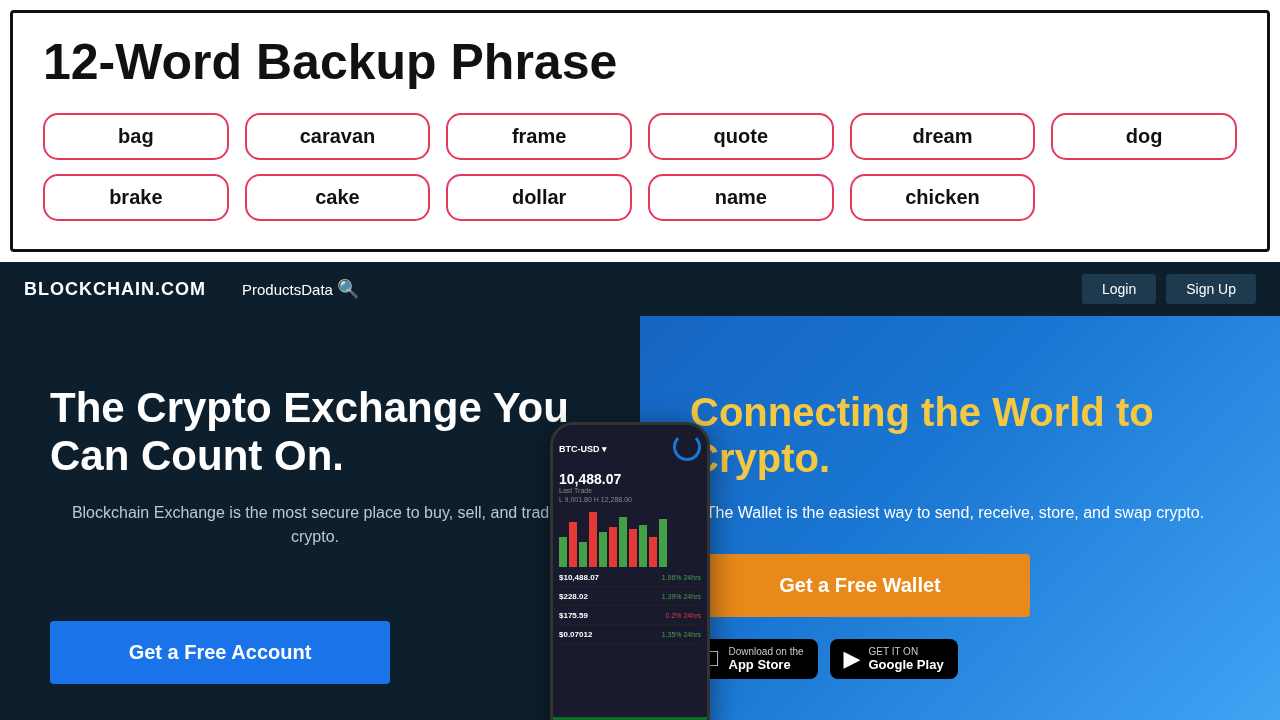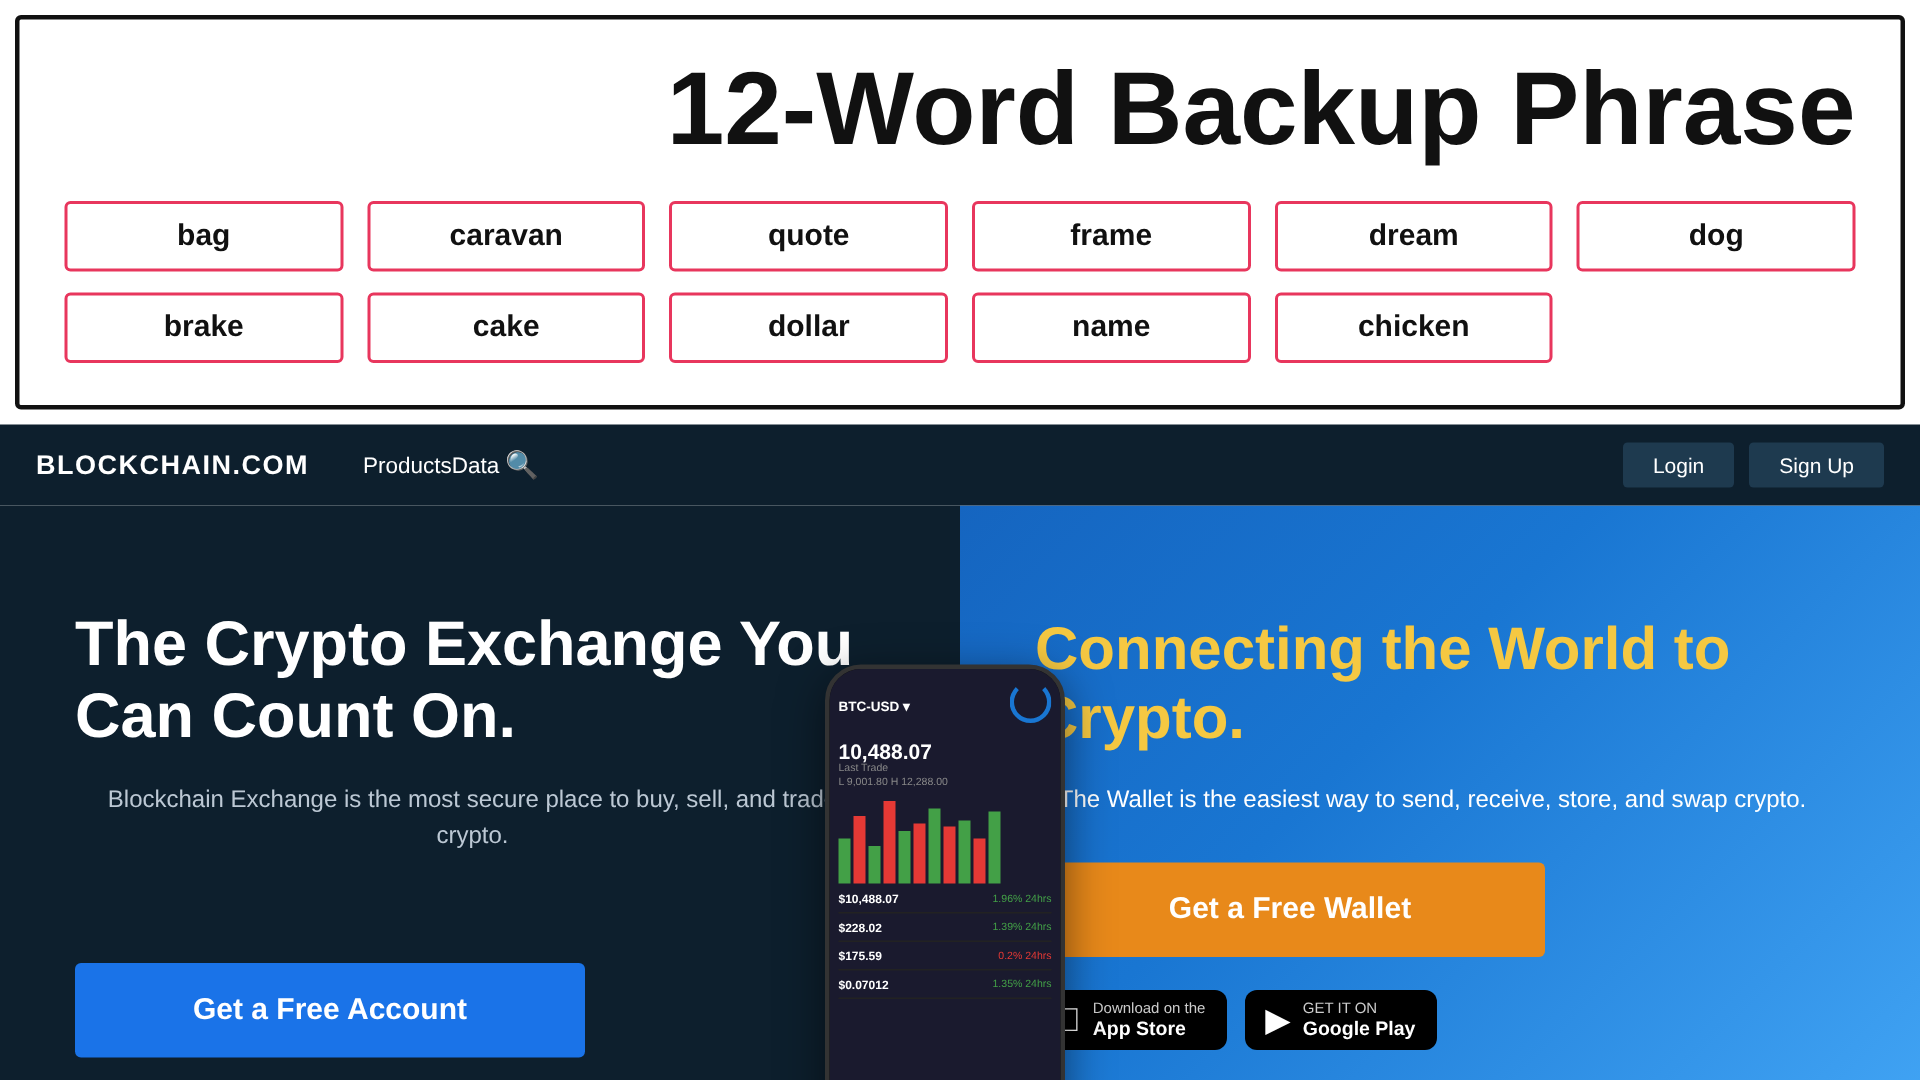--- a/index.html
+++ b/index.html
@@ -7,41 +7,41 @@
 
     
     .backup-section {
       background: #fff;
       border: 3px solid #111;
       margin: 10px;
       padding: 20px 30px 28px;
       border-radius: 4px;
     }
     .backup-title {
-      font-size: 69px;
-      font-weight: 700;
-      text-align: right;
+      font-size: 50px;
+      font-weight: 700;
+      text-align: left;
       color: #111;
       margin-bottom: 22px;
       font-family: Arial, sans-serif;
     }
     .word-grid {
       display: grid;
       grid-template-columns: repeat(6, 1fr);
       gap: 14px 16px;
     }
     .word-chip {
       border: 2.5px solid #e8365d;
       background: #fff;
       color: #111;
       font-size: 20px;
       font-weight: 600;
       text-align: center;
       padding: 10px 8px;
-      border-radius: 4px;
+      border-radius: 15px;
       cursor: pointer;
     }
 
     
     .navbar {
       background: #0d1f2d;
       display: flex;
       align-items: center;
       padding: 0 24px;
       height: 54px;
@@ -289,22 +289,22 @@
     }
   </style>
 </head>
 <body>
 
 <div class="backup-section">
   <div class="backup-title">12-Word Backup Phrase</div>
   <div class="word-grid" id="word-grid">
   <div class="word-chip">bag</div>
       <div class="word-chip">caravan</div>
+      <div class="word-chip">frame</div>
       <div class="word-chip">quote</div>
-      <div class="word-chip">frame</div>
       <div class="word-chip">dream</div>
       <div class="word-chip">dog</div>
       <div class="word-chip">brake</div>
       <div class="word-chip">cake</div>
       <div class="word-chip">dollar</div>
       <div class="word-chip">name</div>
       <div class="word-chip">chicken</div>
     </div>
 </div>
 

